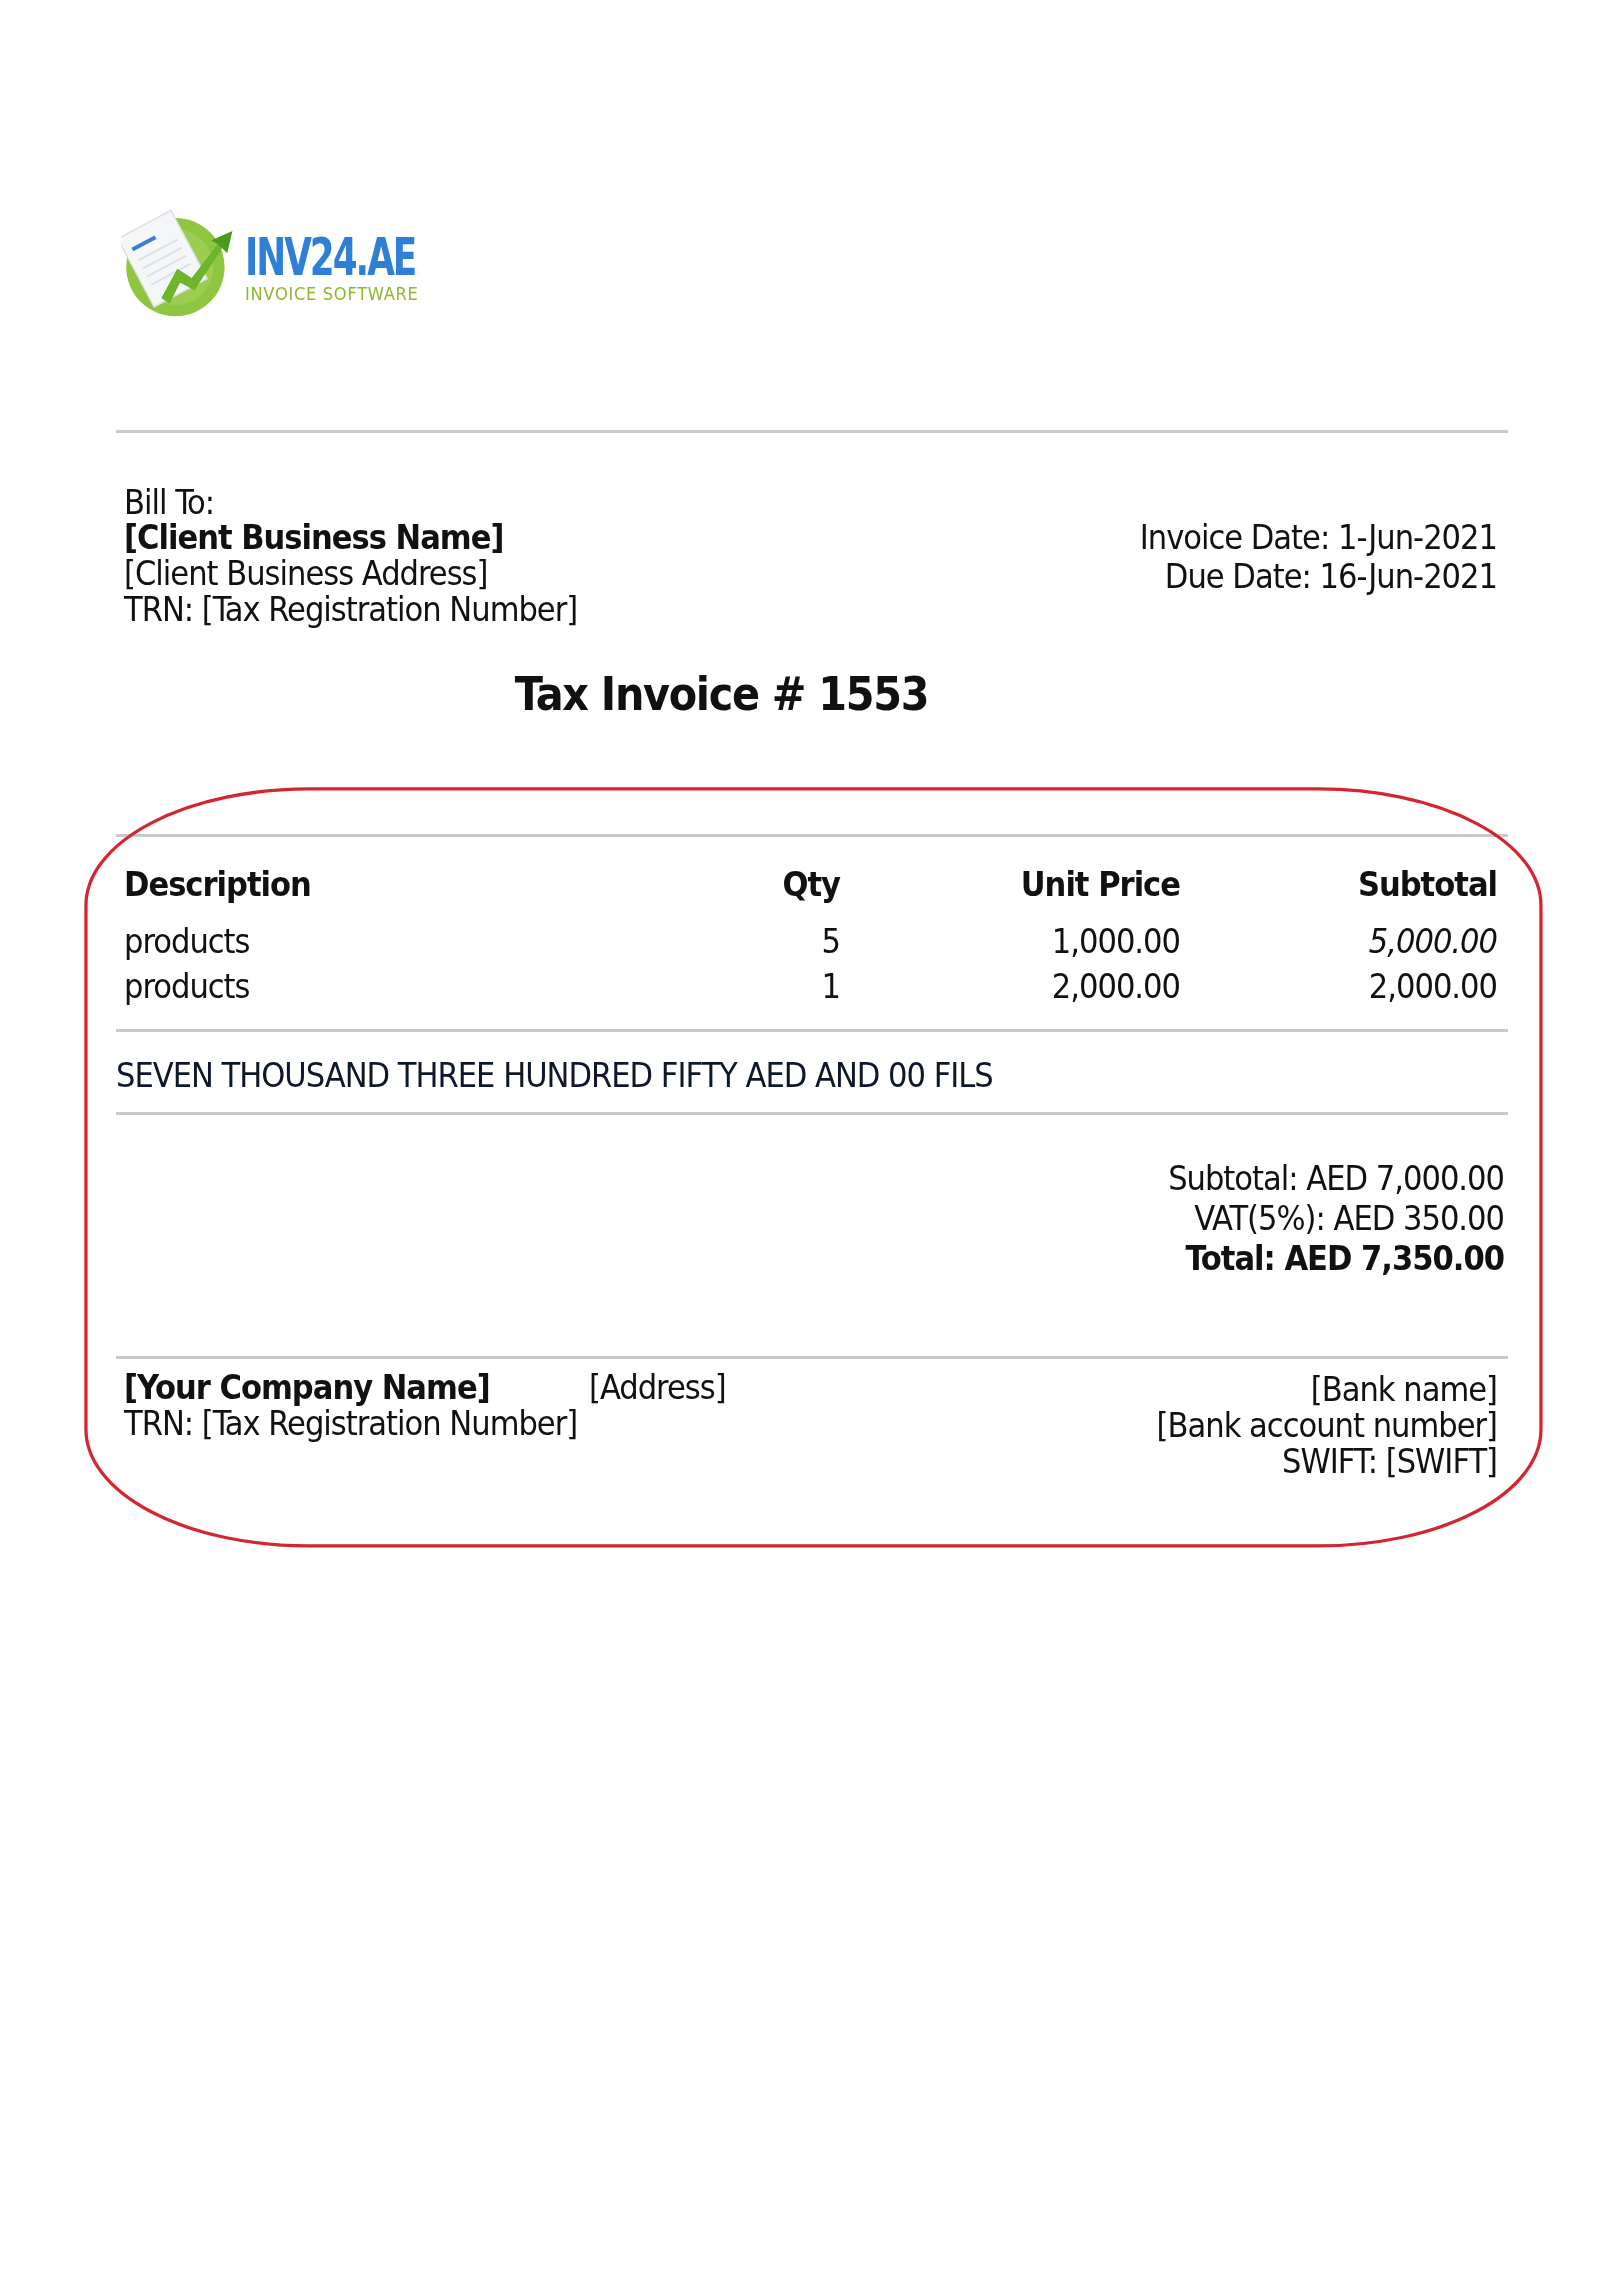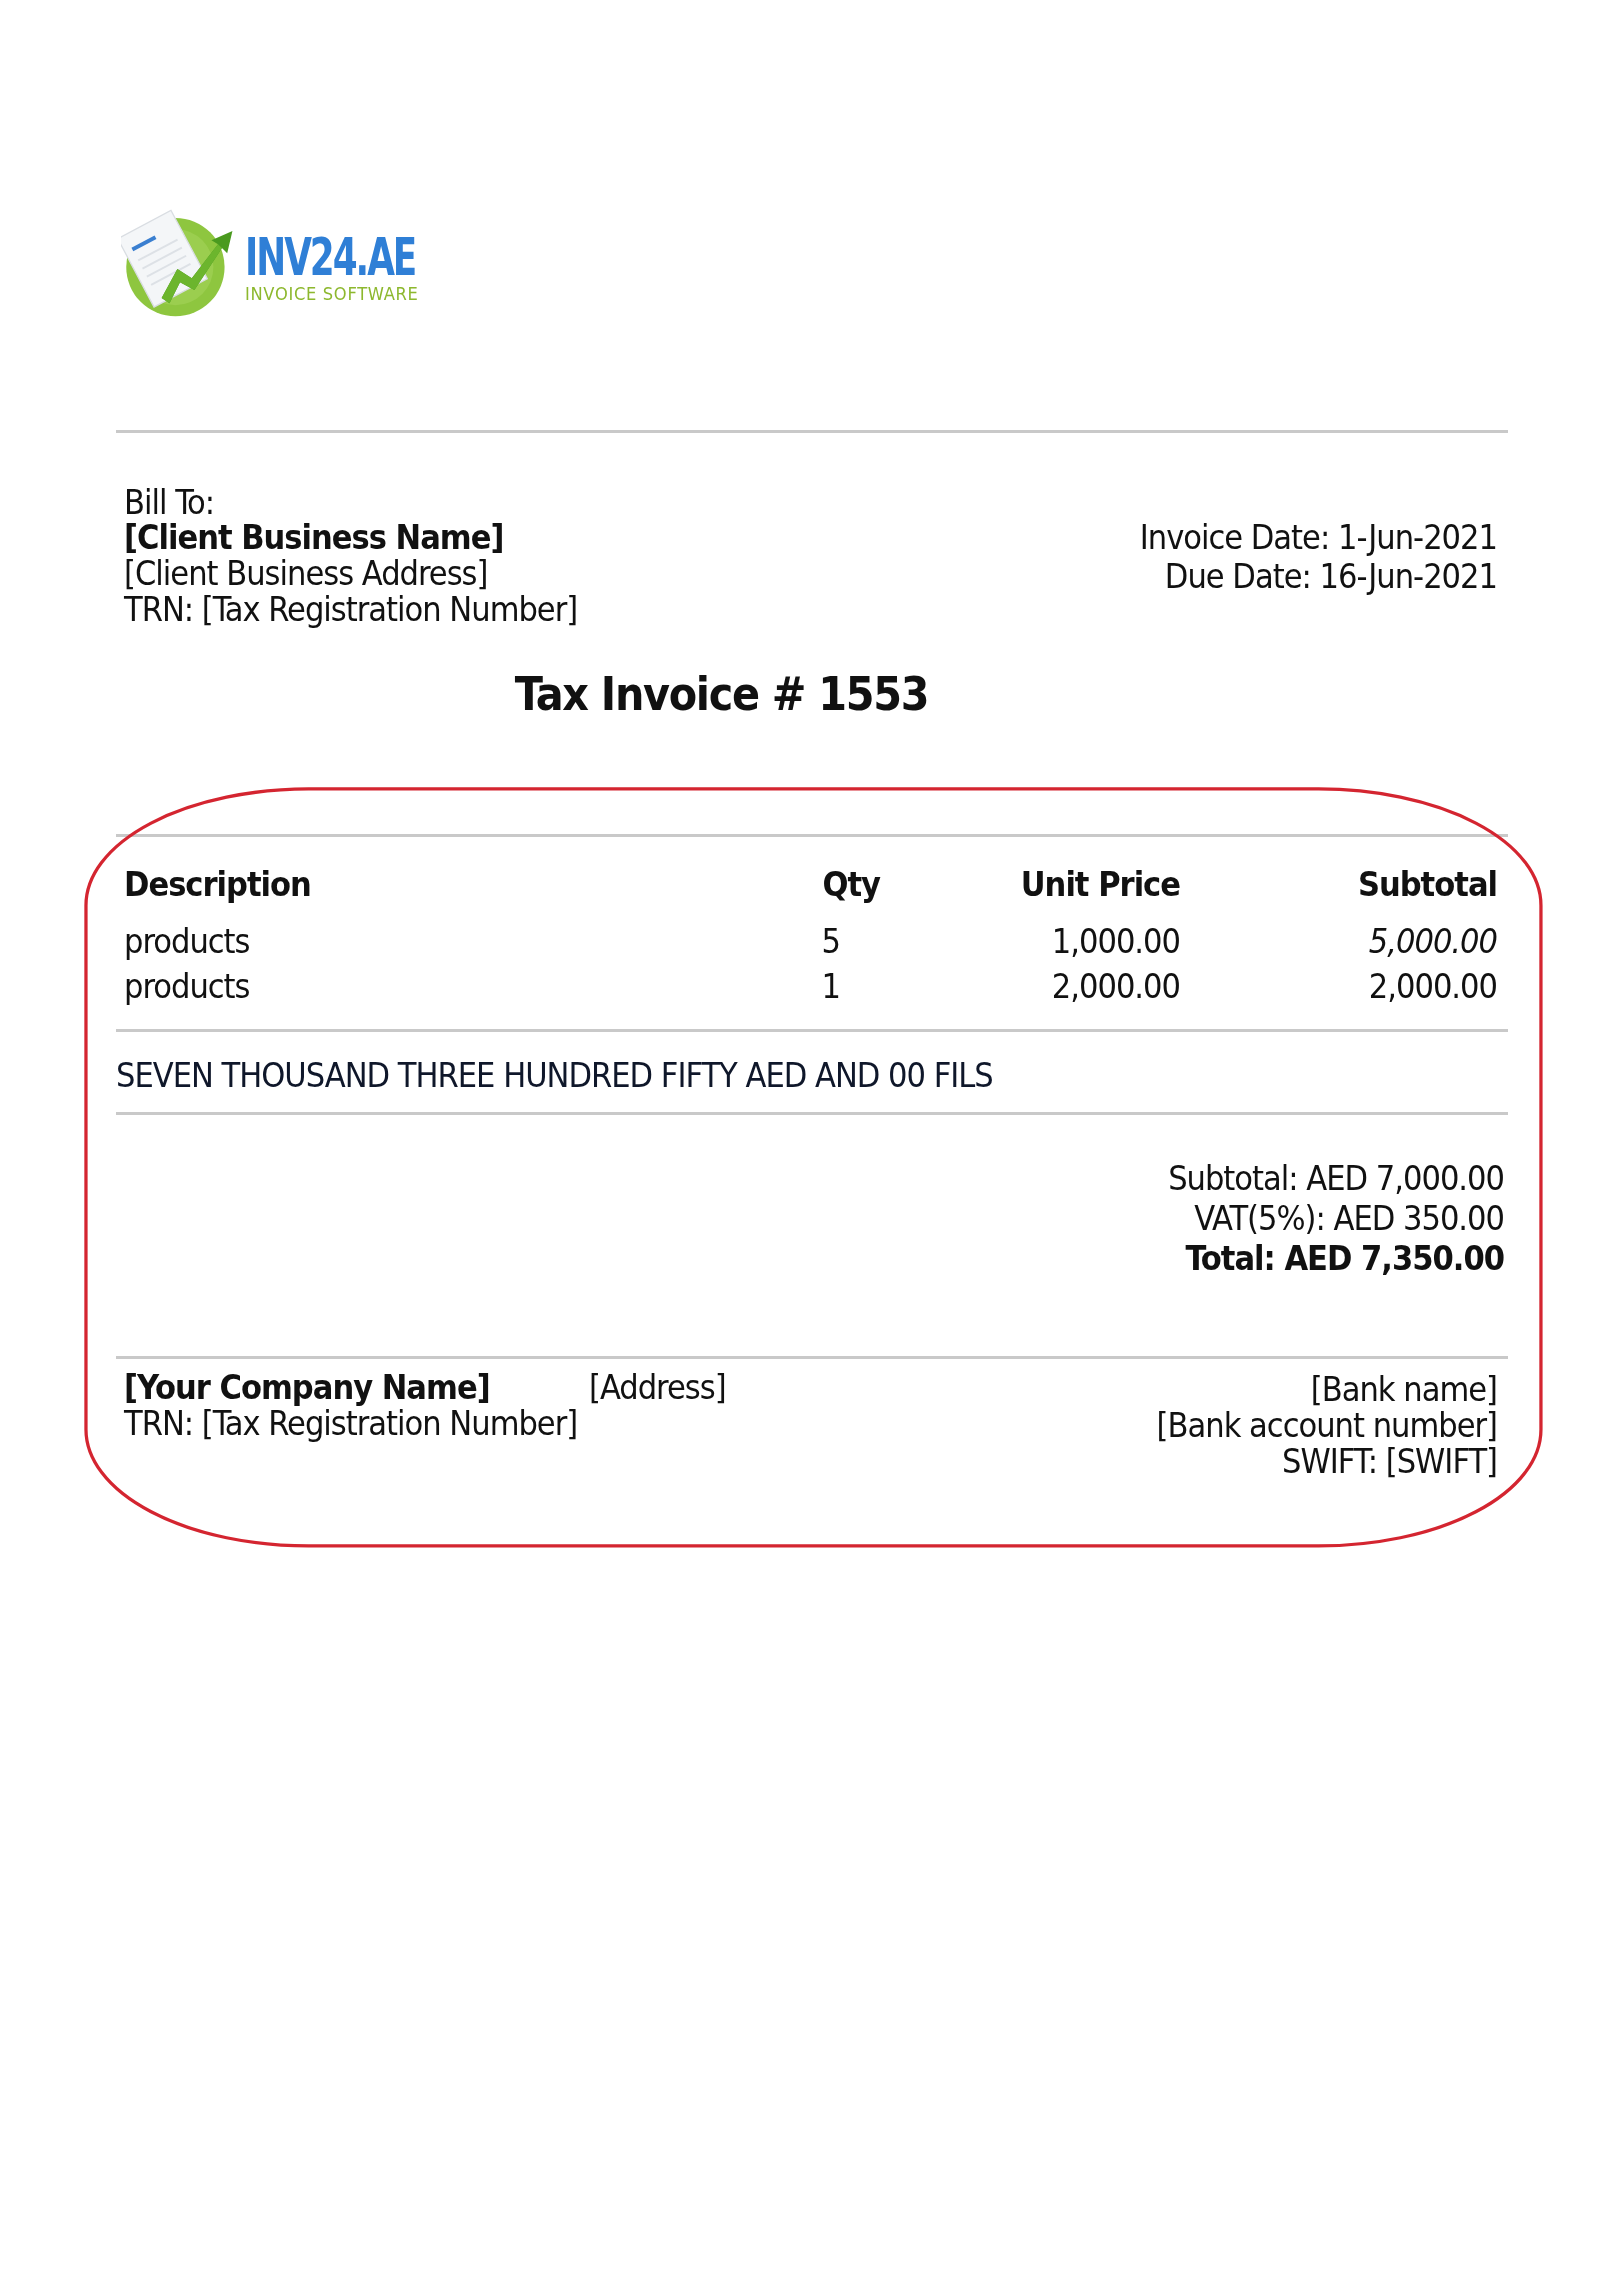--- a/index.html
+++ b/index.html
@@ -59,21 +59,21 @@
   <div class="t r" style="right:126px;top:520px;">Invoice Date: 1-Jun-2021</div>
   <div class="t r" style="right:126px;top:559px;">Due Date: 16-Jun-2021</div>
 </div>
 
 <div class="title">Tax Invoice # 1553</div>
 
 <div class="hr" style="top:834px;"></div>
 <div>
   <div>
     <div class="t b" style="left:124px;top:867px;">Description</div>
-    <div class="t b r" style="right:743px;top:867px;">Qty</div>
+    <div class="t b r" style="right:783px;top:867px;">Qty</div>
     <div class="t b r" style="right:443px;top:867px;">Unit Price</div>
     <div class="t b r" style="right:126px;top:867px;">Subtotal</div>
   </div>
   <div>
     <div class="t" style="left:124px;top:924px;">products</div>
     <div class="t r" style="right:783px;top:924px;">5</div>
     <div class="t r" style="right:443px;top:924px;">1,000.00</div>
     <div class="t r" style="right:126px;top:924px;font-style:italic;">5,000.00</div>
   </div>
   <div>

